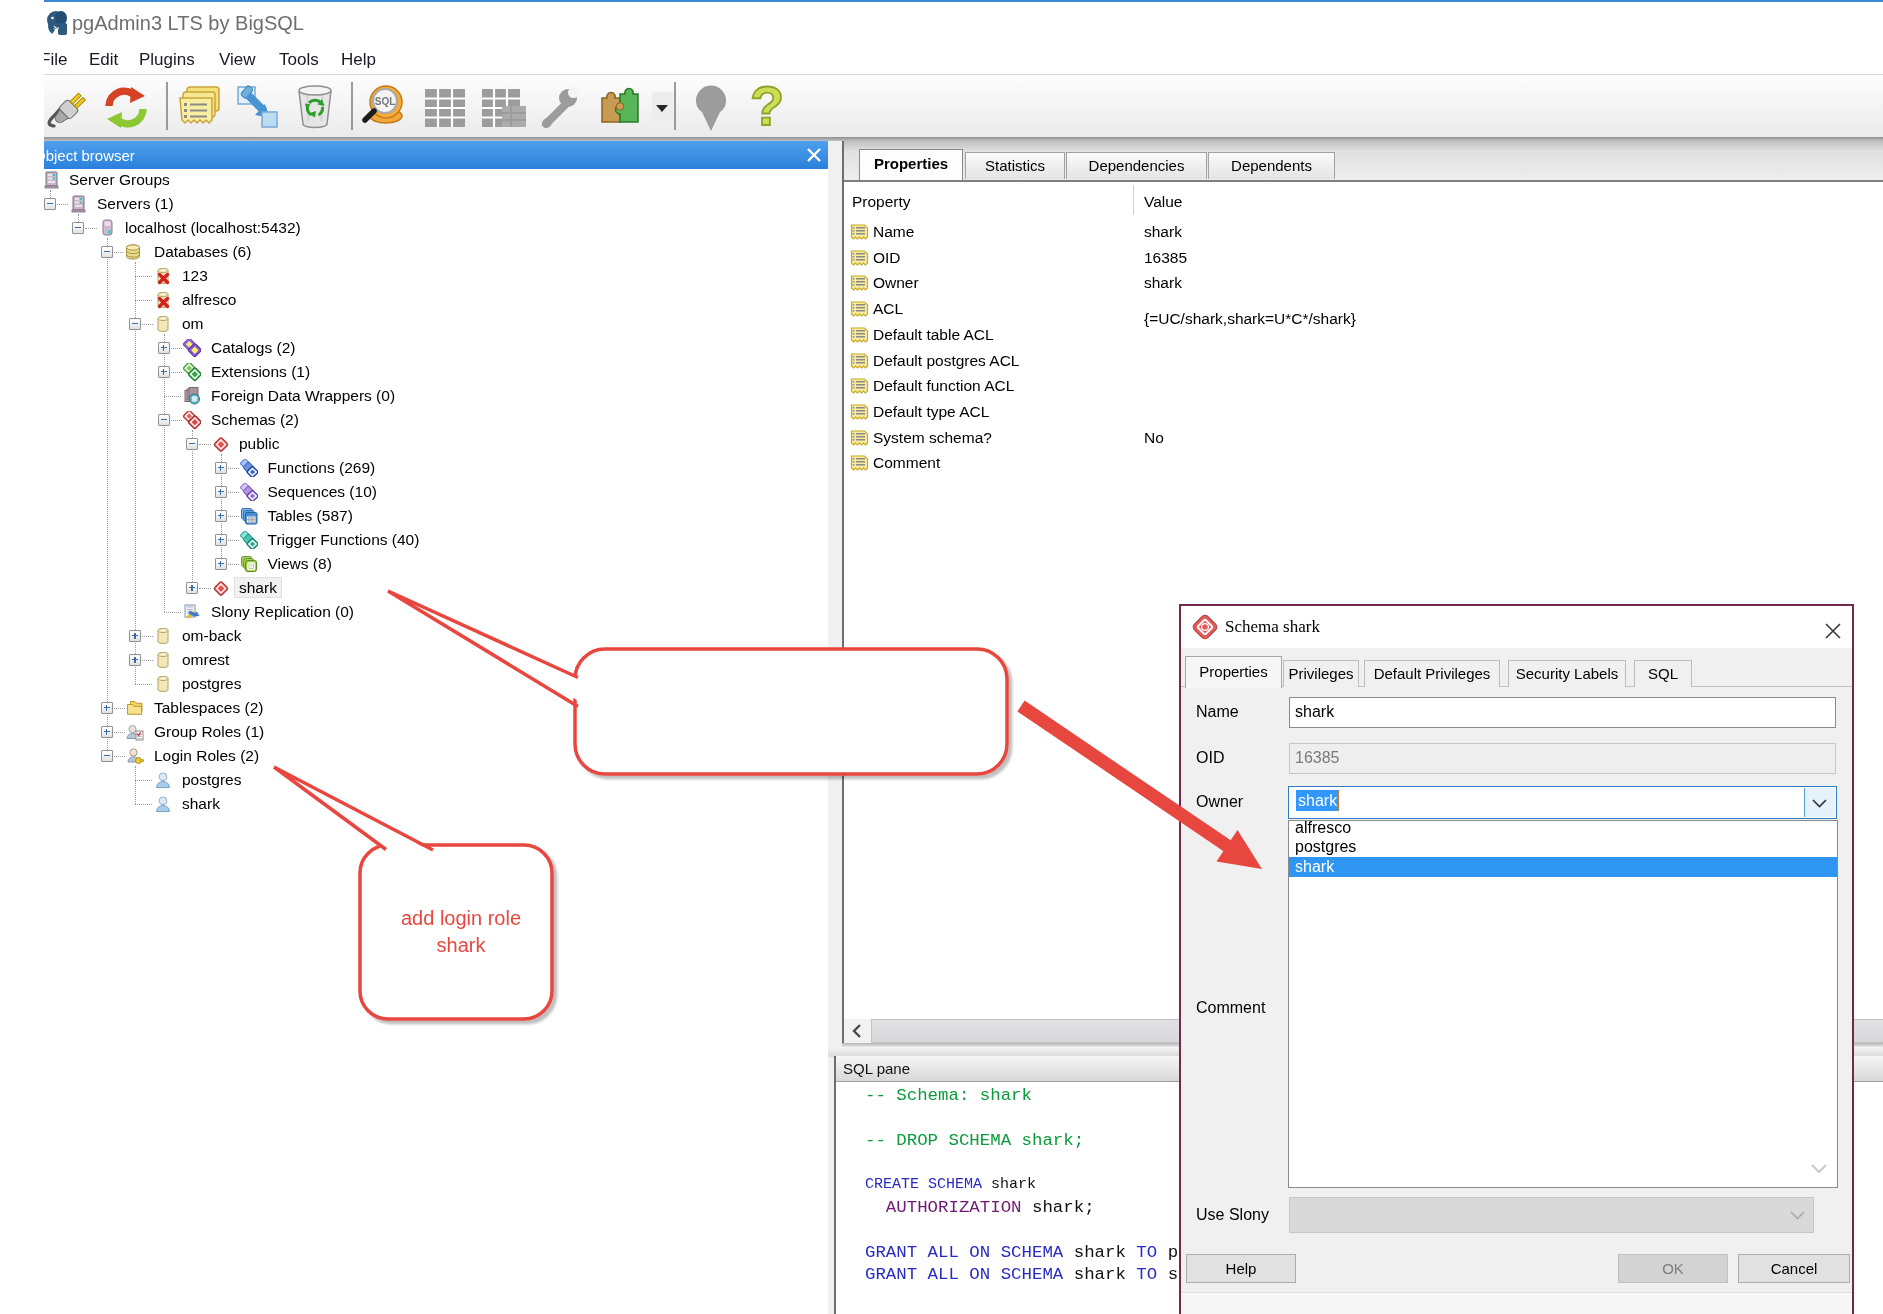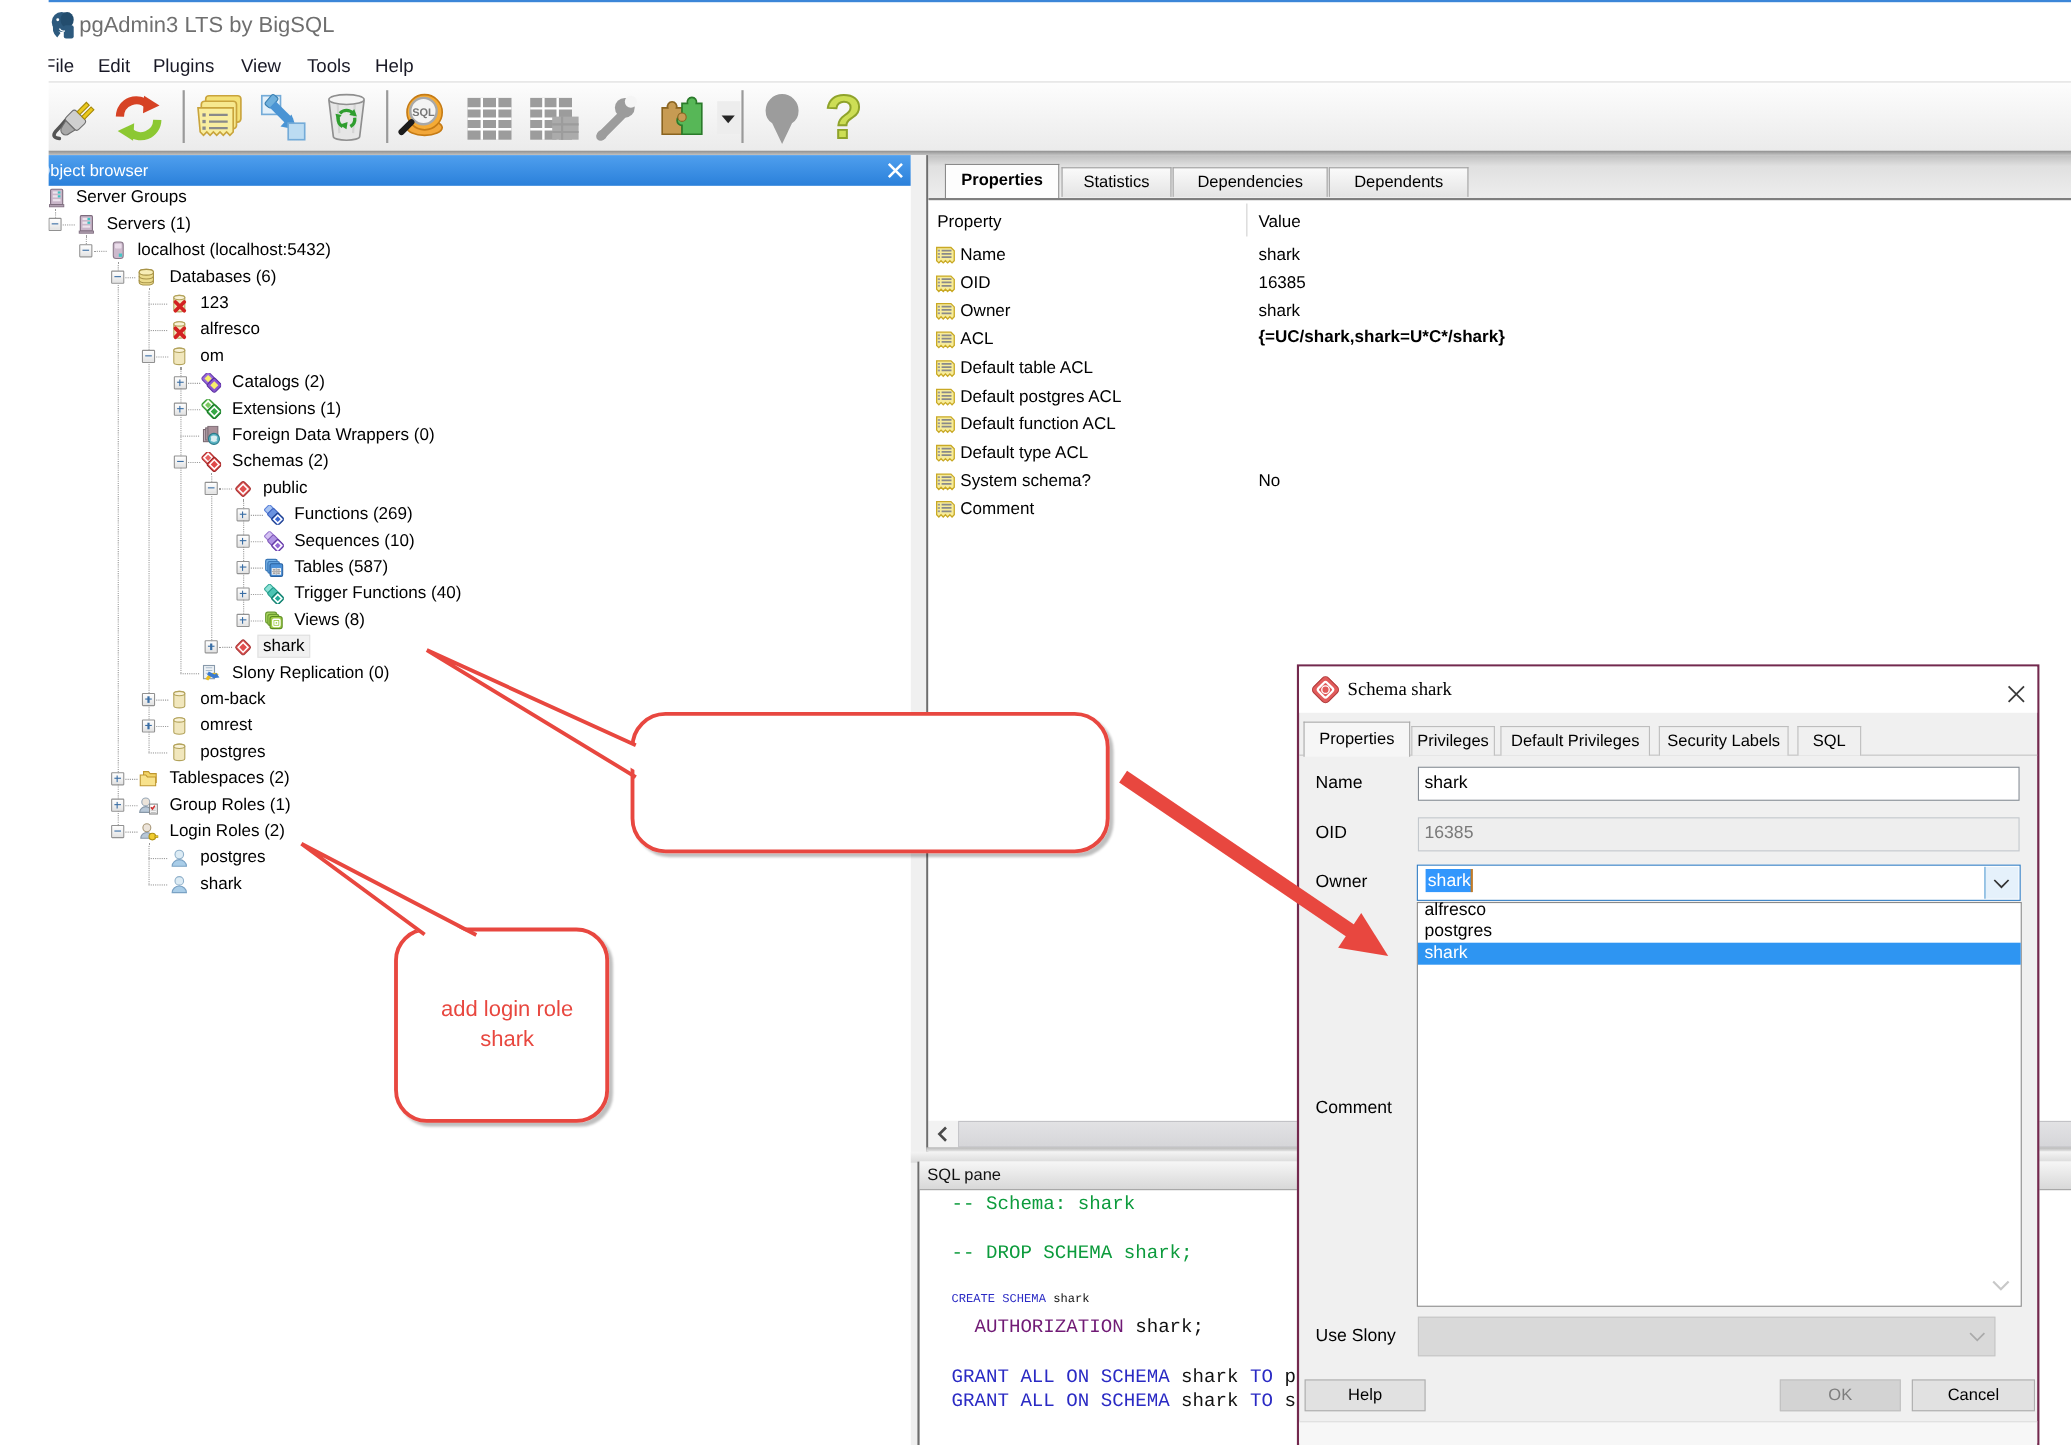--- a/index.html
+++ b/index.html
@@ -500,21 +500,21 @@
 <div class="prow" style="left:829px;top:274.4px;">Owner</div>
 <div class="prow" style="left:1100px;top:274.4px;">shark</div>
 <svg class="ab" style="left:806px;top:300.09999999999997px" width="19" height="18" viewBox="0 0 19 18">
 <path d="M1.5,2 h13 l3,3 v9 l-2,2 -2,-2 -2,2 -2,-2 -2,2 -2,-2 -2,2 -2,-2 z" fill="#f7ec9a" stroke="#c9a925" stroke-width="1.2"></path>
 <rect x="2.5" y="4" width="2" height="1.6" fill="#999"></rect>
       <rect x="2.5" y="7" width="2" height="1.6" fill="#999"></rect>
       <rect x="2.5" y="10" width="2" height="1.6" fill="#999"></rect>
 <path d="M6,4.8 h9 M6,7.8 h9 M6,10.8 h9" stroke="#8a8a8a" stroke-width="1.6"></path>
     </svg>
 <div class="prow" style="left:829px;top:300.09999999999997px;">ACL</div>
-<div class="prow" style="left:1100px;top:298px;font-weight:bold;">{=UC/shark,shark=U*C*/shark}</div>
+<div class="prow" style="left:1100px;top:310px;">{=UC/shark,shark=U*C*/shark}</div>
 <svg class="ab" style="left:806px;top:325.79999999999995px" width="19" height="18" viewBox="0 0 19 18">
 <path d="M1.5,2 h13 l3,3 v9 l-2,2 -2,-2 -2,2 -2,-2 -2,2 -2,-2 -2,2 -2,-2 z" fill="#f7ec9a" stroke="#c9a925" stroke-width="1.2"></path>
 <rect x="2.5" y="4" width="2" height="1.6" fill="#999"></rect>
       <rect x="2.5" y="7" width="2" height="1.6" fill="#999"></rect>
       <rect x="2.5" y="10" width="2" height="1.6" fill="#999"></rect>
 <path d="M6,4.8 h9 M6,7.8 h9 M6,10.8 h9" stroke="#8a8a8a" stroke-width="1.6"></path>
     </svg>
 <div class="prow" style="left:829px;top:325.79999999999995px;">Default table ACL</div>
 <svg class="ab" style="left:806px;top:351.49999999999994px" width="19" height="18" viewBox="0 0 19 18">
 <path d="M1.5,2 h13 l3,3 v9 l-2,2 -2,-2 -2,2 -2,-2 -2,2 -2,-2 -2,2 -2,-2 z" fill="#f7ec9a" stroke="#c9a925" stroke-width="1.2"></path>
@@ -563,21 +563,21 @@
 <path d="M10,2 L4,8 L10,14" stroke="#4a4a4a" stroke-width="2.4" fill="none"></path>
     </svg>
 <div class="ab" style="left:827px;top:1019px;width:1056px;height:24px;background:linear-gradient(#e2e2e4,#d6d6d9);border:1px solid #c2c2c6;"></div>
 <div class="ab" style="left:798px;top:1043px;width:1085px;height:4px;background:linear-gradient(#b5b5b5,#e8e8e8);"></div>
 <div class="ab" style="left:784px;top:1047px;width:1099px;height:10px;background:linear-gradient(#f4f4f4,#dadada);"></div>
 <div class="ab" style="left:790px;top:1056px;width:1093px;height:258px;background:#fff;border-left:2px solid #6e6e6e;"></div>
 <div class="ab" style="left:792px;top:1056px;width:1091px;height:26px;background:linear-gradient(#f6f6f6,#d8d8d8);border-bottom:1px solid #9f9f9f;"></div>
 <div class="txt" style="left:799px;top:1060px;font-size:15px;color:#111;">SQL pane</div>
 <div class="txt mono" style="left:821px;top:1086px;font-size:17.4px;"><span style="color:#0c9b3c">--&nbsp;Schema:&nbsp;shark</span></div>
 <div class="txt mono" style="left:821px;top:1130.8px;font-size:17.4px;"><span style="color:#0c9b3c">--&nbsp;DROP&nbsp;SCHEMA&nbsp;shark;</span></div>
-<div class="txt mono" style="left:821px;top:1175.6px;font-size:11px;"><span style="color:#2a2ac4">CREATE&nbsp;SCHEMA</span><span style="color:#111">&nbsp;shark</span></div>
+<div class="txt mono" style="left:821px;top:1175.6px;font-size:15px;"><span style="color:#2a2ac4">CREATE&nbsp;SCHEMA</span><span style="color:#111">&nbsp;shark</span></div>
 <div class="txt mono" style="left:821px;top:1198px;font-size:17.4px;"><span style="color:#701a75">&nbsp;&nbsp;AUTHORIZATION</span><span style="color:#111">&nbsp;shark;</span></div>
 <div class="txt mono" style="left:821px;top:1242.8px;font-size:17.4px;"><span style="color:#2a2ac4">GRANT&nbsp;ALL&nbsp;ON&nbsp;SCHEMA</span><span style="color:#111">&nbsp;shark&nbsp;</span><span style="color:#2a2ac4">TO</span><span style="color:#111">&nbsp;postgres;</span></div>
 <div class="txt mono" style="left:821px;top:1265.2px;font-size:17.4px;"><span style="color:#2a2ac4">GRANT&nbsp;ALL&nbsp;ON&nbsp;SCHEMA</span><span style="color:#111">&nbsp;shark&nbsp;</span><span style="color:#2a2ac4">TO</span><span style="color:#111">&nbsp;shark;</span></div>
 <div class="ab" style="left:1135px;top:604px;width:675px;height:710px;background:#f0f0f0;border:2px solid #73294e;z-index:50;"></div>
 <div class="ab" style="left:1137px;top:606px;width:671px;height:42px;background:#fff;z-index:51;"></div>
 <svg class="ab" style="left:1147px;top:613px;z-index:51;" width="28" height="28" viewBox="0 0 28 28">
 <g transform="rotate(45 14 14)">
         <rect x="4.5" y="4.5" width="19" height="19" rx="4" fill="#e15b5b" stroke="#b03a3a"></rect>
 <rect x="8.5" y="8.5" width="11" height="11" rx="2" fill="none" stroke="#fff" stroke-width="2"></rect>
       </g>

